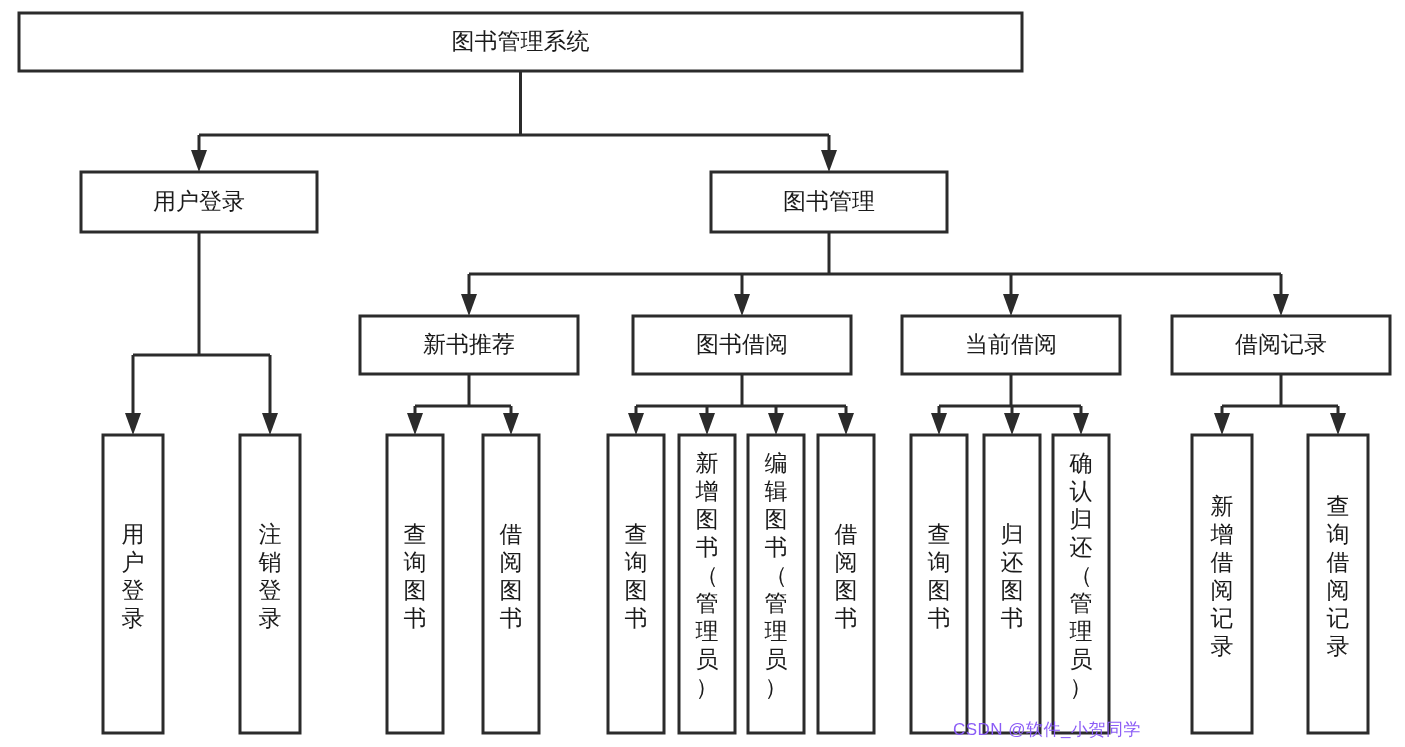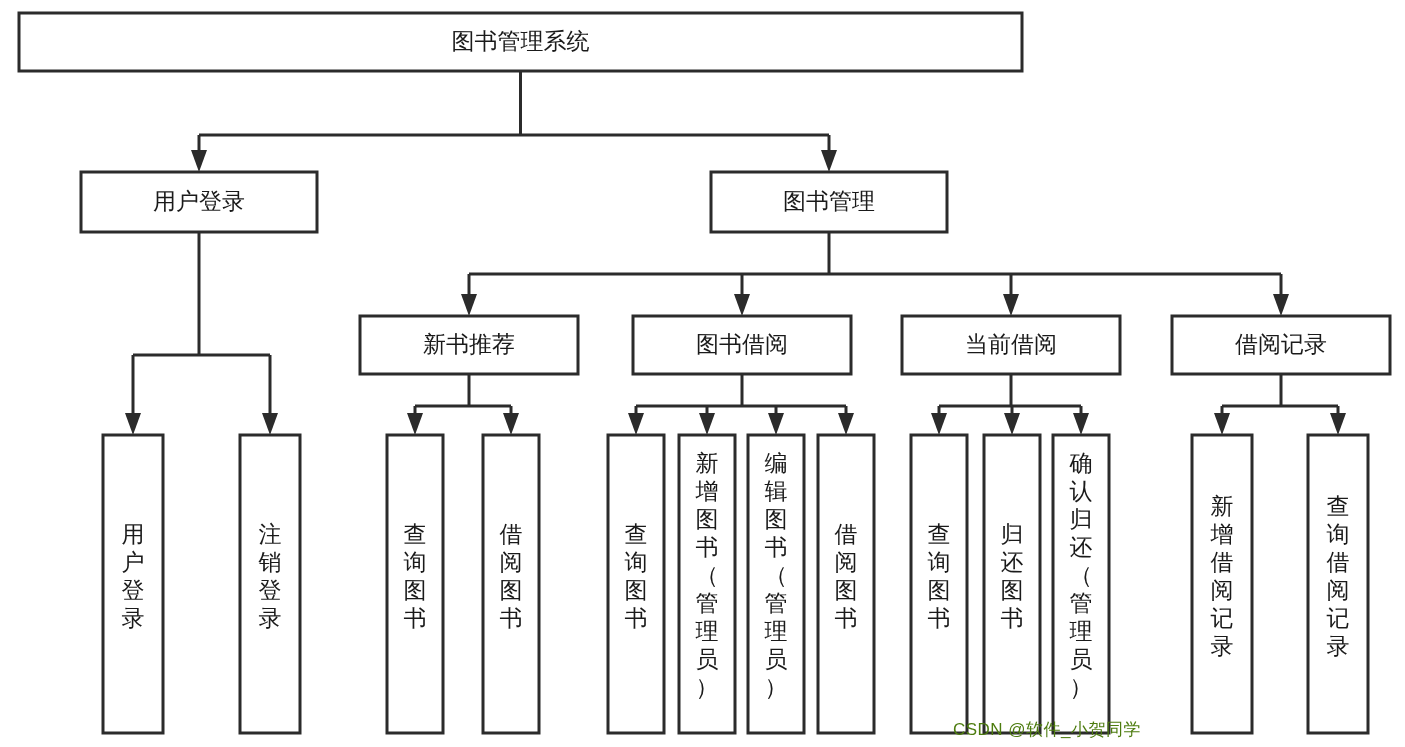--- a/index.html
+++ b/index.html
@@ -54,21 +54,21 @@
     font-family: "Liberation Sans", "DejaVu Sans", sans-serif;
     font-size: 23px;
     text-anchor: middle;
   }
   .watermark {
     position: absolute;
     right: 8px;
     bottom: 6px;
     font-family: "Liberation Sans", "DejaVu Sans", sans-serif;
     font-size: 17px;
-    color: #4d7c0f;
+    color: #8b5cf6;
     white-space: nowrap;
     letter-spacing: 0.5px;
     pointer-events: none;
   }
 </style>
 </head>
 <body>
 
 <div id="diagram-root">
   <svg class="flow" viewBox="0 0 1405 747" xmlns="http://www.w3.org/2000/svg">

